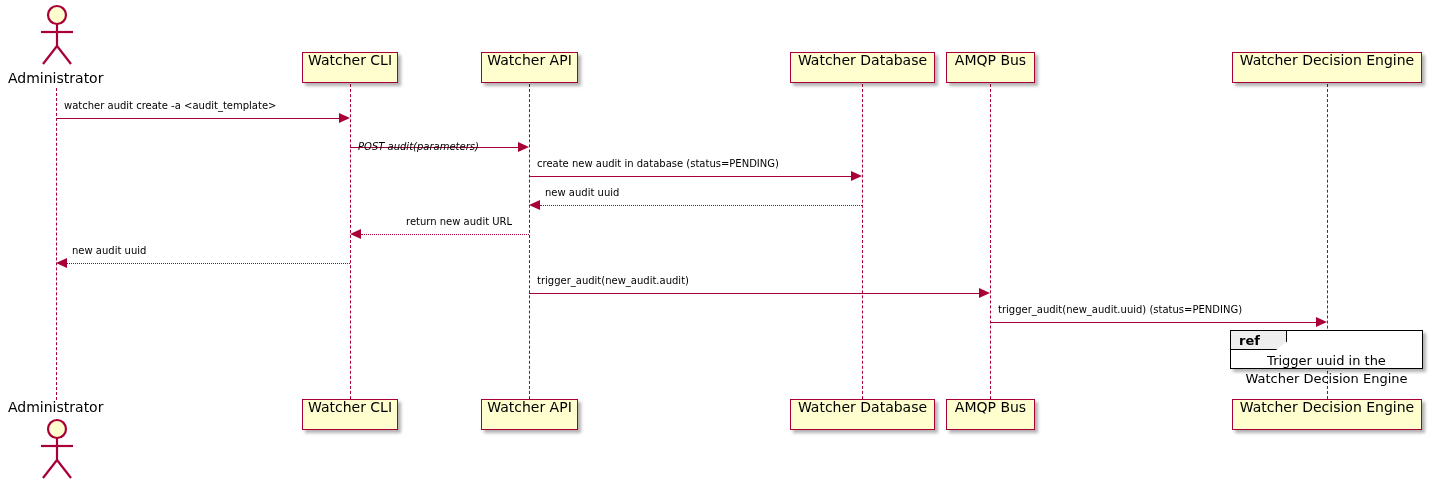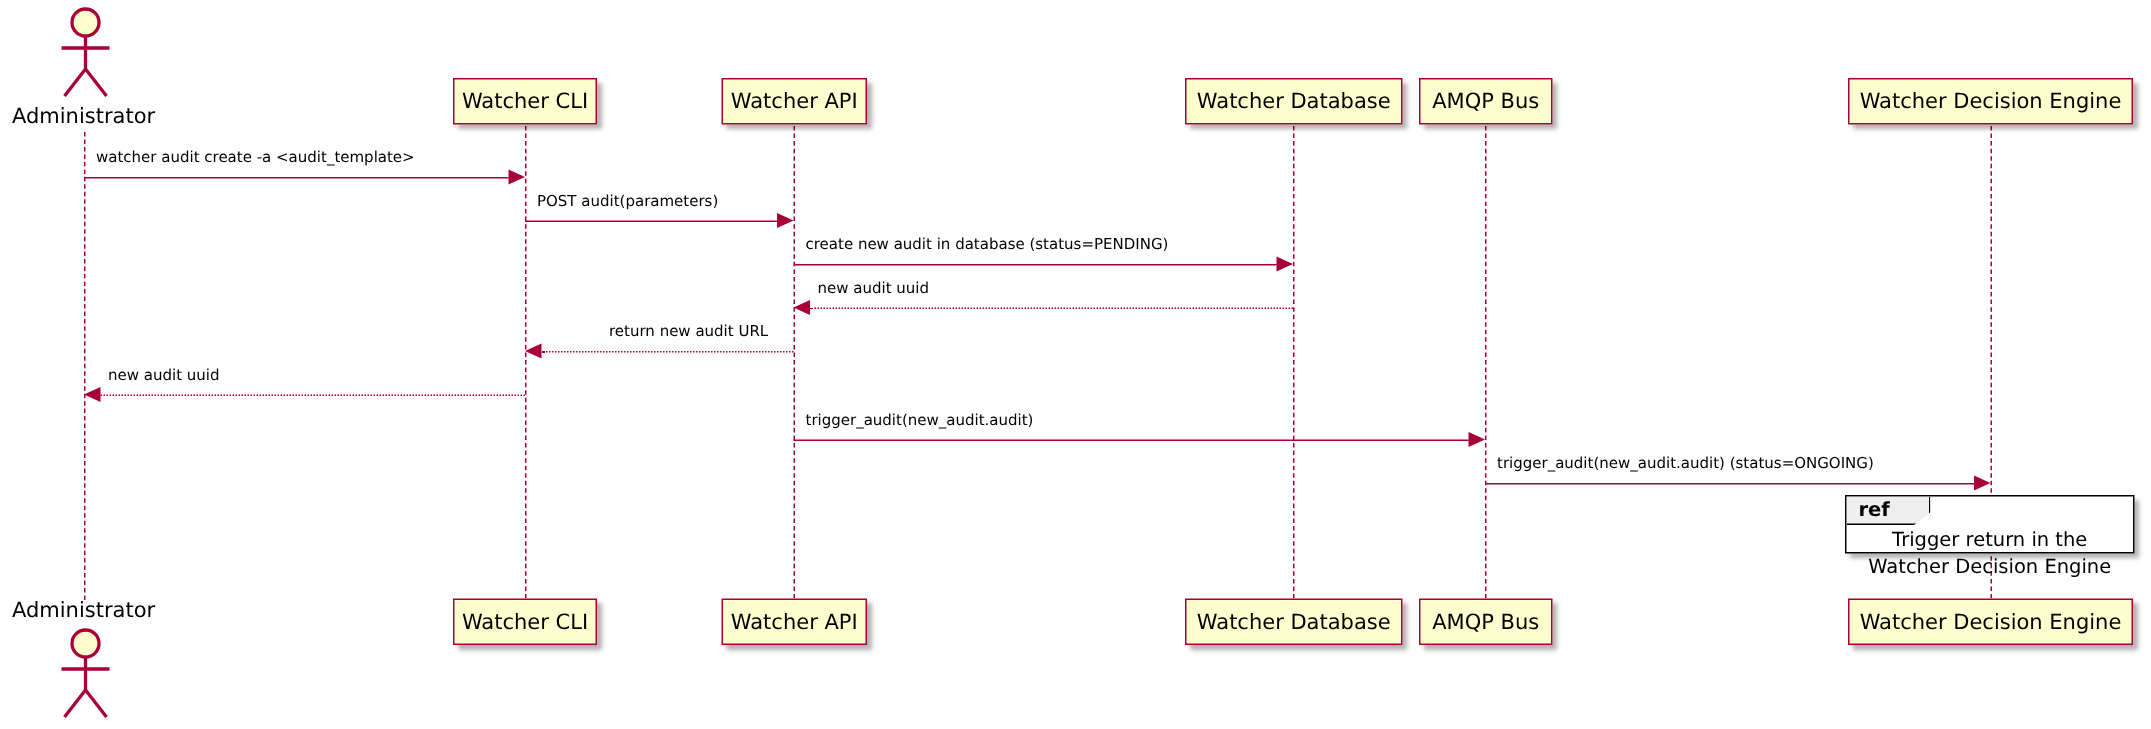--- a/index.html
+++ b/index.html
@@ -20,21 +20,21 @@
   
   .participant {
     position: absolute;
     box-sizing: border-box;
     background: #FEFECE;
     border: 1.5px solid #A80036;
     color: #000000;
     font-size: 14px;
     line-height: 1;
     display: flex;
-    align-items: center;
+    align-items: flex-start;
     justify-content: center;
     white-space: nowrap;
     box-shadow: 3px 3px 3px rgba(0,0,0,0.30);
     z-index: 5;
   }
   
   .lifeline {
     position: absolute;
     width: 0;
     border-left: 1.5px dashed #A80036;
@@ -160,21 +160,21 @@
   <div class="participant" style="left:1232px; top:52px; width:190px; height:31px;">
     <span>Watcher Decision Engine</span>
   </div>
 
   <div class="msg-line" style="left:56px; top:118px; width:283px;"></div>
   <div class="arrow-head right" style="left:339px; top:113px;"></div>
   <div class="msg-label" style="left:64px; top:100px;">watcher audit create -a &lt;audit_template&gt;</div>
 
   <div class="msg-line" style="left:350px; top:147px; width:168px;"></div>
   <div class="arrow-head right" style="left:518px; top:142px;"></div>
-  <div class="msg-label" style="left:358px; top:129px;">POST audit(parameters)</div>
+  <div class="msg-label" style="left:358px; top:141px;font-style:italic;">POST audit(parameters)</div>
 
   <div class="msg-line" style="left:529px; top:176px; width:322px;"></div>
   <div class="arrow-head right" style="left:851px; top:171px;"></div>
   <div class="msg-label" style="left:537px; top:158px;">create new audit in database (status=PENDING)</div>
 
   <div class="msg-line dotted" style="left:540px; top:205px; width:322px;"></div>
   <div class="arrow-head left" style="left:529px; top:200px;"></div>
   <div class="msg-label" style="left:545px; top:187px;">new audit uuid</div>
 
   <div class="msg-line dotted" style="left:361px; top:234px; width:168px;"></div>
@@ -184,26 +184,26 @@
   <div class="msg-line dotted" style="left:67px; top:263px; width:283px;"></div>
   <div class="arrow-head left" style="left:56px; top:258px;"></div>
   <div class="msg-label" style="left:72px; top:245px;">new audit uuid</div>
 
   <div class="msg-line" style="left:529px; top:293px; width:450px;"></div>
   <div class="arrow-head right" style="left:979px; top:288px;"></div>
   <div class="msg-label" style="left:537px; top:275px;">trigger_audit(new_audit.audit)</div>
 
   <div class="msg-line" style="left:990px; top:322px; width:326px;"></div>
   <div class="arrow-head right" style="left:1316px; top:317px;"></div>
-  <div class="msg-label" style="left:998px; top:304px;">trigger_audit(new_audit.audit) (status=ONGOING)</div>
+  <div class="msg-label" style="left:998px; top:304px;">trigger_audit(new_audit.uuid) (status=PENDING)</div>
 
   <div class="ref-box" style="left:1230px; top:330px; width:193px; height:39px;">
     <div class="ref-tab" style="width:56px;">ref</div>
     <div class="ref-body">
-      <div>Trigger return in the</div>
+      <div>Trigger uuid in the</div>
       <div>Watcher Decision Engine</div>
     </div>
   </div>
 
   <div class="participant" style="left:302px;  top:399px; width:96px;  height:31px;">
     <span>Watcher CLI</span>
   </div>
   <div class="participant" style="left:481px;  top:399px; width:97px;  height:31px;">
     <span>Watcher API</span>
   </div>

